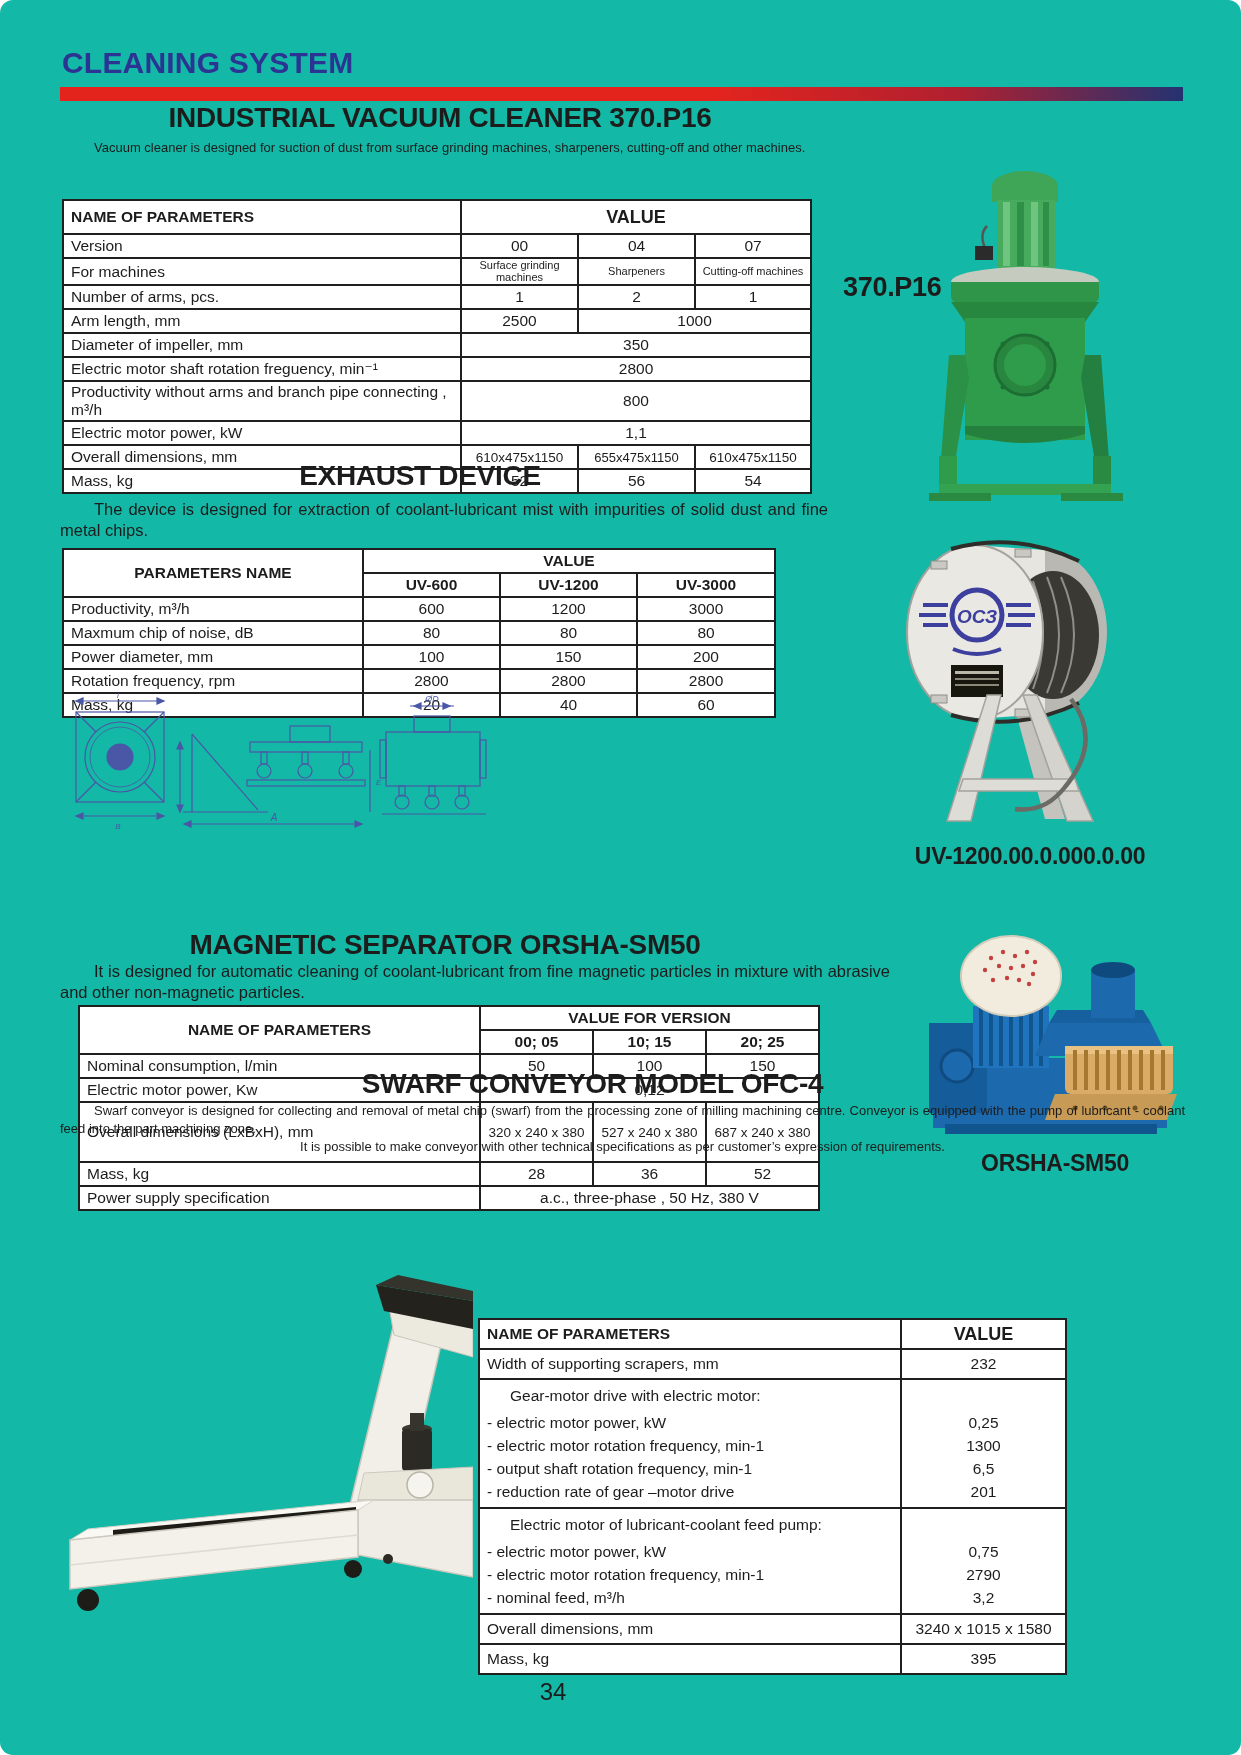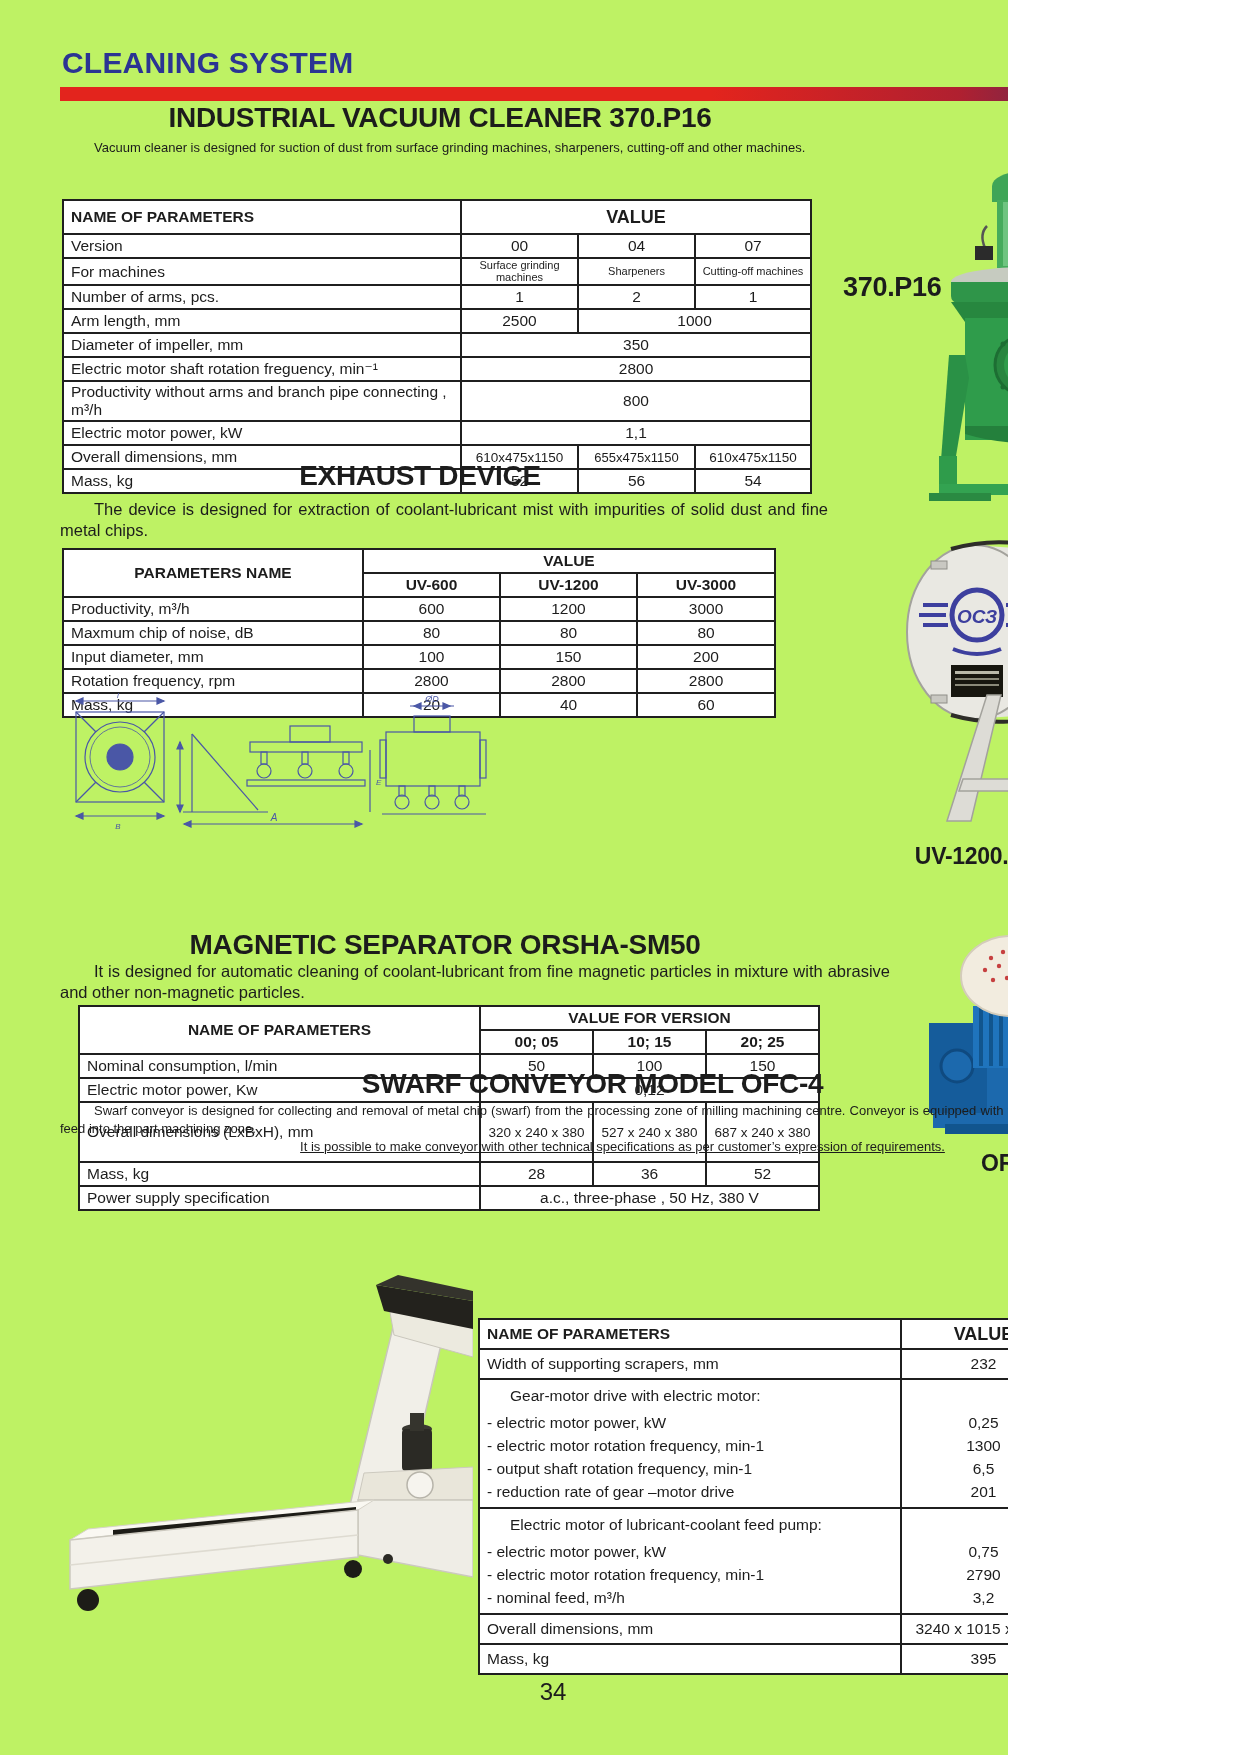--- a/index.html
+++ b/index.html
@@ -1,27 +1,27 @@
 <!DOCTYPE html>
 <html><head>
 <meta charset="utf-8">
 <style>
   html,body{margin:0;padding:0;background:#ffffff;}
-  .page{position:relative;width:1008px;height:1755px;background:#bef264;overflow:hidden;
-        font-family:"Liberation Sans","DejaVu Sans",sans-serif;color:#1c1c1c;}
+  .page{position:relative;width:1241px;height:1755px;background:#14b8a6;overflow:hidden;
+        font-family:"Liberation Sans","DejaVu Sans",sans-serif;color:#1c1c1c;border-radius:13px;}
   .abs{position:absolute;}
 
   .hdr-title{font-size:30px;font-weight:bold;color:#2b3493;letter-spacing:.2px;}
   .rule{height:14px;background:linear-gradient(90deg,#e3241d 0%,#e3241d 58%,#b02030 80%,#243271 100%);}
 
   .sec-title{font-weight:bold;font-size:28px;text-align:center;letter-spacing:-.3px;}
   .para{font-size:13px;line-height:1.38;text-align:justify;}
   .para.sm{font-size:16.5px;line-height:1.3;}
   .ind{text-indent:34px;}
-  .center{text-align:center;text-decoration:underline;}
+  .center{text-align:center;}
 
   table.spec{border-collapse:collapse;table-layout:fixed;background:#fff;}
   table.spec td{border:2px solid #1f1f1f;padding:1px 7px;font-size:15.5px;vertical-align:middle;overflow:hidden;}
   .c{text-align:center;}
   .th{font-weight:bold;}
   .t1 .hrow td{height:30px;}
   .t1 .vhead{font-size:18px;}
   .t1 td{height:20px;}
   .t1 .smc{font-size:11px;line-height:1.05;padding:1px 2px;}
   .t2 td,.t3 td{height:20px;}
@@ -172,21 +172,21 @@
       <td class="c">1200</td>
       <td class="c">3000</td>
     </tr>
     <tr>
       <td>Maxmum chip of noise, dB</td>
       <td class="c">80</td>
       <td class="c">80</td>
       <td class="c">80</td>
     </tr>
     <tr>
-      <td>Input diameter, mm</td>
+      <td>Power diameter, mm</td>
       <td class="c">100</td>
       <td class="c">150</td>
       <td class="c">200</td>
     </tr>
     <tr>
       <td>Rotation frequency, rpm</td>
       <td class="c">2800</td>
       <td class="c">2800</td>
       <td class="c">2800</td>
     </tr>

